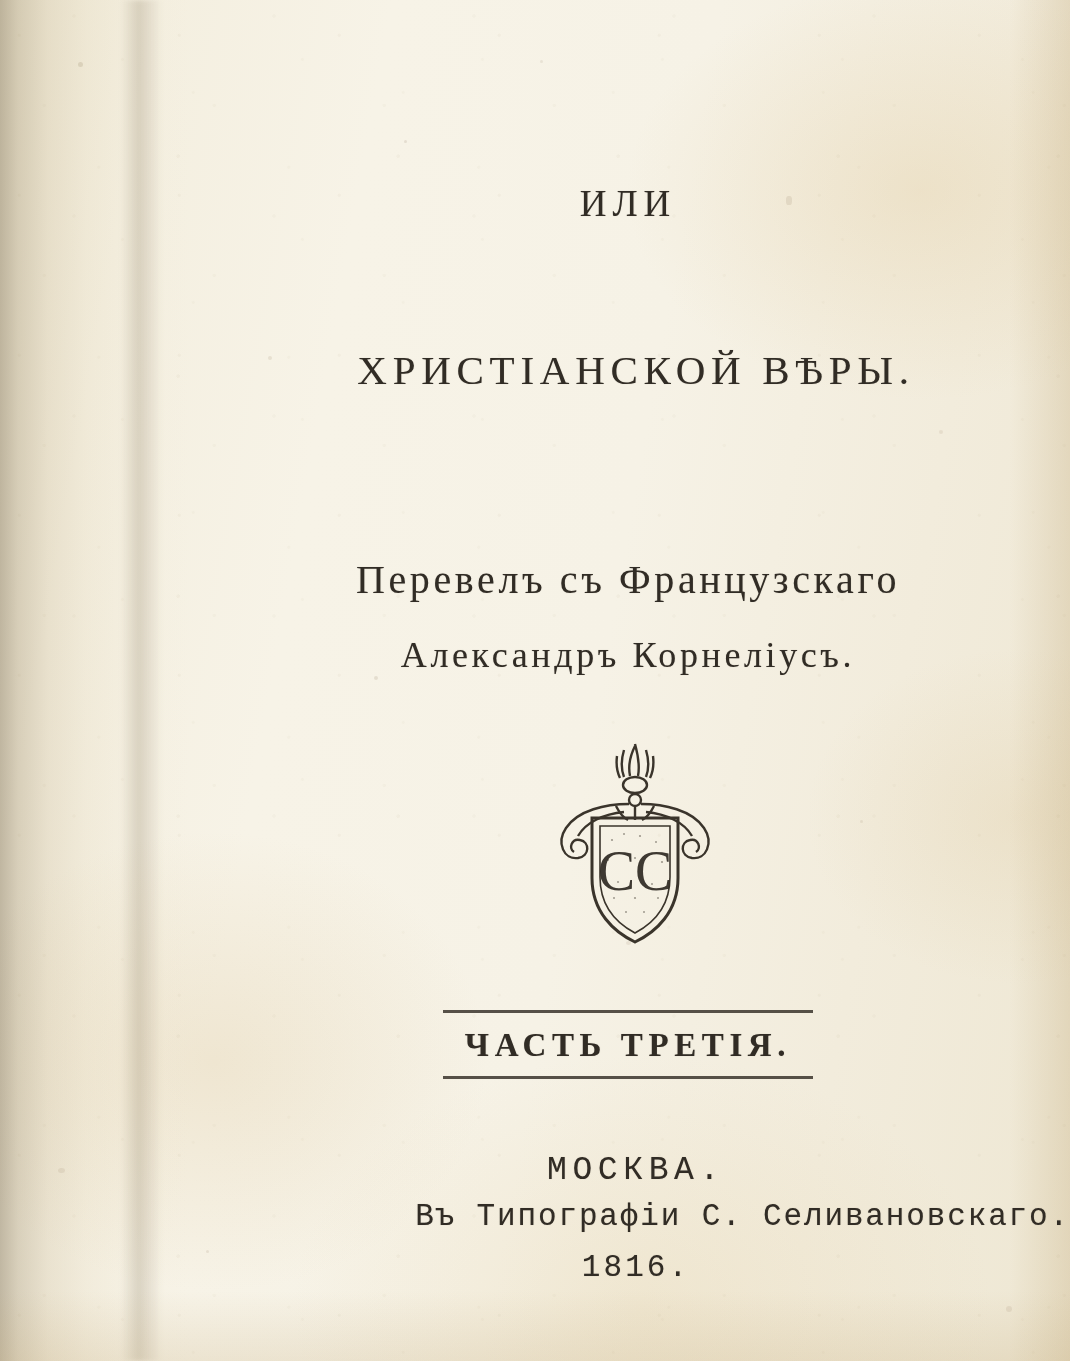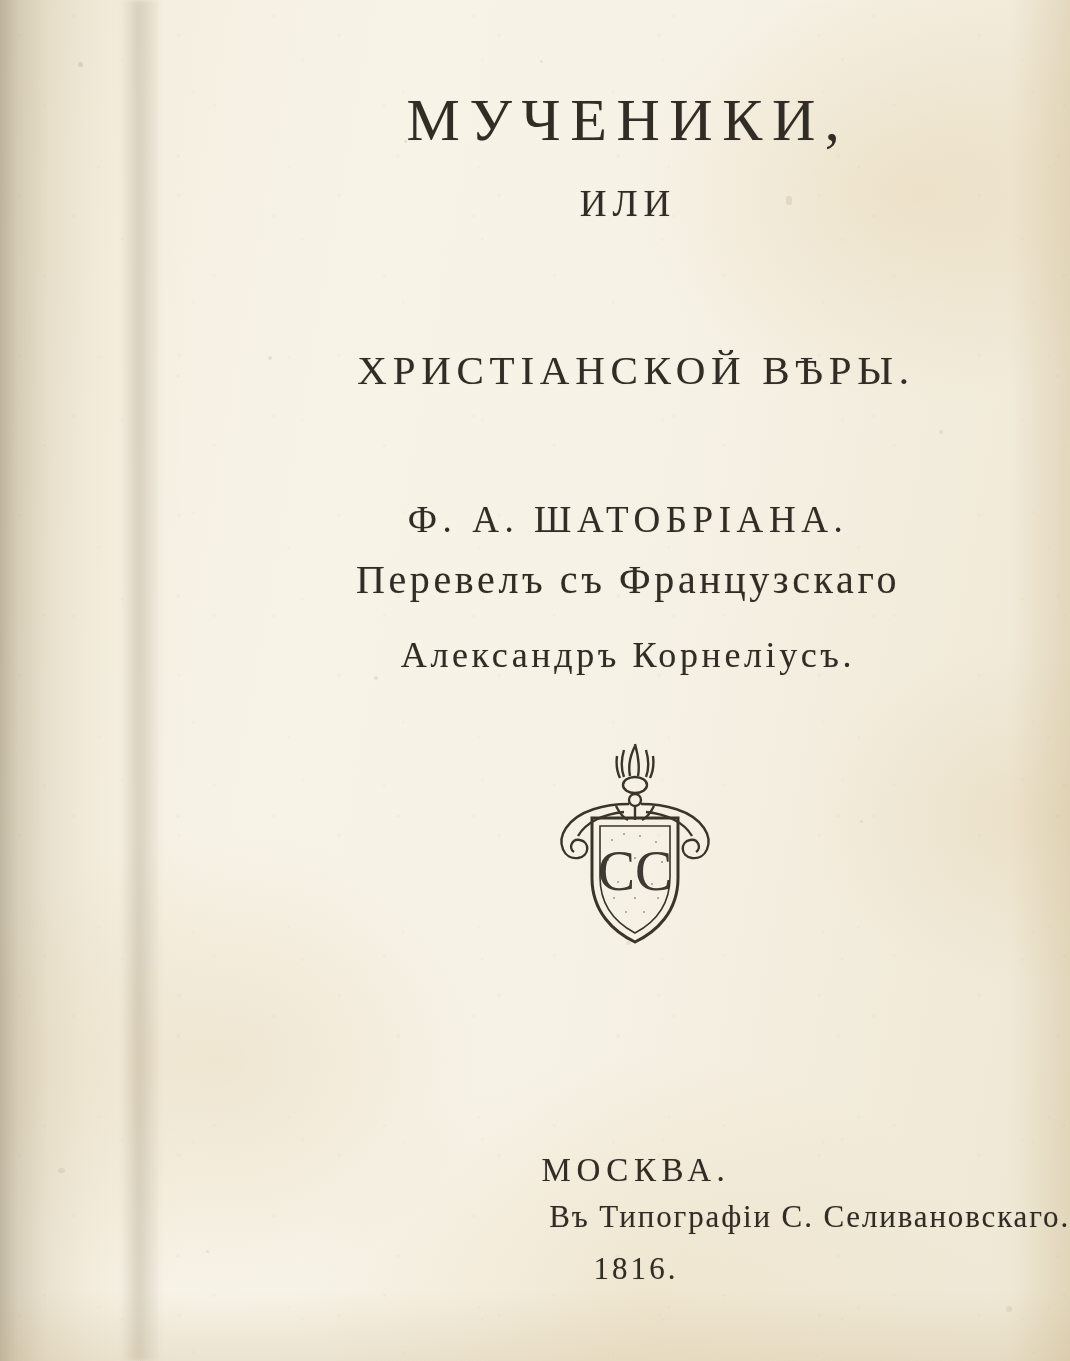--- a/index.html
+++ b/index.html
@@ -191,20 +191,21 @@
   .t-part {
     font-size: 33px;
     letter-spacing: 0.17em;
     font-weight: 700;
   }
 
   .imprint {
     position: absolute;
     left: 16px; right: 0;
     top: 1152px;
+    font-family: Liberation Mono, monospace;
   }
   .t-city {
     font-size: 33px;
     letter-spacing: 0.17em;
     margin-bottom: 10px;
   }
   .t-printer {
     font-size: 31px;
     letter-spacing: 0.06em;
     margin-bottom: 16px;
@@ -236,25 +237,23 @@
     <div class="speck" style="left:626px;top:941px;width:5px;height:4px;opacity:.35"></div>
     <div class="speck" style="left:58px;top:1168px;width:7px;height:5px;opacity:.35"></div>
     <div class="speck" style="left:1006px;top:1306px;width:6px;height:6px;opacity:.35"></div>
     <div class="speck" style="left:206px;top:1250px;width:3px;height:3px;opacity:.4"></div>
     <div class="speck" style="left:540px;top:60px;width:3px;height:3px;opacity:.35"></div>
     <div class="speck" style="left:860px;top:820px;width:3px;height:3px;opacity:.35"></div>
   </div>
 
   <div class="content">
 
-    <div class="line t-title">МУЧЕНИКИ,</div>
     <div class="line t-ili">ИЛИ</div>
     <div class="line t-hrist">ХРИСТІАНСКОЙ ВѢРЫ.</div>
 
-    <div class="line t-author">Ф. А. ШАТОБРІАНА.</div>
     <div class="line t-trans1">Перевелъ съ Французскаго</div>
     <div class="line t-trans2">Александръ Корнеліусъ.</div>
 
     <div class="emblem">
       <svg width="230" height="230" viewBox="0 0 230 230" aria-hidden="true">
         <g fill="none" stroke="#3a342b" stroke-width="2.4">
 
           <path d="M115 16 C110 26 108 36 110 46"></path>
           <path d="M115 14 C118 25 120 36 118 46"></path>
           <path d="M104 20 C101 30 101 39 104 47"></path>
@@ -293,20 +292,25 @@
           <circle cx="124" cy="182" r="1"></circle>
             <circle cx="115" cy="128" r="1"></circle>
           <circle cx="94" cy="168" r="1"></circle>
             <circle cx="138" cy="168" r="1"></circle>
         </g>
 
         <text x="115" y="160" text-anchor="middle" font-family="'Liberation Serif', serif" font-size="56" fill="#2f2a23" opacity="0.92">СС</text>
       </svg>
     </div>
 
+    <div class="part-block">
+      <div class="rule top"></div>
+      <div class="line t-part">ЧАСТЬ ТРЕТІЯ.</div>
+      <div class="rule bottom"></div>
+    </div>
 
     <div class="imprint">
       <div class="line t-city">МОСКВА.</div>
       <div class="line t-printer">Въ Типографіи С. Селивановскаго.</div>
       <div class="line t-year">1816.</div>
     </div>
 
   </div>
 </div>
 

